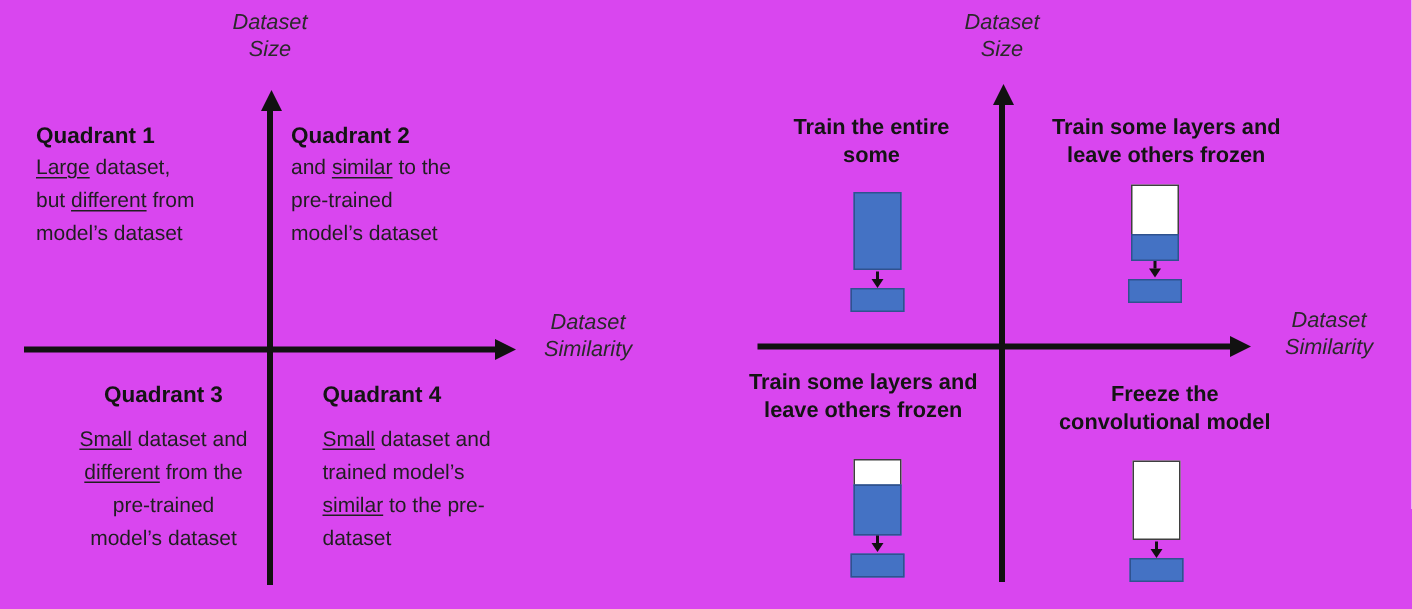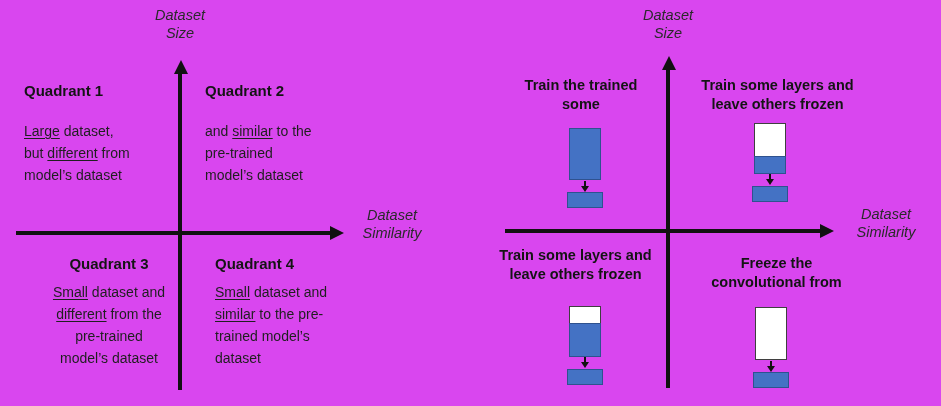--- a/index.html
+++ b/index.html
@@ -19,24 +19,24 @@
     border-left:14px solid var(--axis-black,#111);}
   
   .axis-label{position:absolute;font-style:italic;font-size:14.5px;line-height:18px;
     text-align:center;color:#2a2a2a;}
   
   .quad{position:absolute;width:162px;}
   .quad h3{margin:0;font-size:15px;line-height:18px;font-weight:bold;color:#141414;}
   .qbody{font-size:14px;line-height:22px;}
   .qbody .u{text-decoration:underline;text-underline-offset:2px;}
   .q1,.q2 .qbody{}
-  .q1 .qbody,.q2 .qbody{margin-top:20px;}
+  .q1 .qbody,.q2 .qbody{}
   .q3 .qbody,.q4 .qbody{margin-top:8px;}
   .q1{left:24px;top:82px;}
-  .q2{left:205px;top:82px;}
+  .q2{left:194px;top:82px;}
   .q3{left:28px;top:255px;text-align:center;}
   .q4{left:215px;top:255px;}
   
   .l-vaxis{left:178px;top:72px;height:318px;}
   .l-vaxis-arrow{left:174px;top:60px;}
   .l-haxis{left:16px;top:231px;width:314px;}
   .l-haxis-arrow{left:330px;top:226px;}
   .l-ylabel{left:120px;top:6px;width:120px;}
   .l-xlabel{left:348px;top:206px;width:88px;}
   
@@ -117,22 +117,22 @@
           <div><span class="u">different</span><span> from the</span></div>
           <div><span>pre-trained</span></div>
           <div><span>model’s dataset</span></div>
         </div>
     </div>
 
     <div class="quad q4">
       <h3>Quadrant 4</h3>
       <div class="qbody">
           <div><span class="u">Small</span><span> dataset and</span></div>
+          <div><span>trained model’s</span></div>
           <div><span class="u">similar</span><span> to the pre-</span></div>
-          <div><span>trained model’s</span></div>
           <div><span>dataset</span></div>
         </div>
     </div>
   </section>
 
   <section>
     <div class="axis-label r-ylabel">
         <div>Dataset</div>
         <div>Size</div>
       </div>
@@ -142,21 +142,21 @@
 
     <div class="axis hline r-haxis"></div>
     <div class="arrow-right r-haxis-arrow"></div>
 
     <div class="axis-label r-xlabel">
         <div>Dataset</div>
         <div>Similarity</div>
       </div>
 
     <div class="rtitle rt1">
-        <div>Train the trained</div>
+        <div>Train the entire</div>
         <div>some</div>
       </div>
     <div class="stack s1">
         <div class="base">
           <div class="seg trained" style="height: 52px;"></div>
         </div>
         <div class="connector">
           <div class="shaft"></div>
           <div class="head"></div>
         </div>
@@ -190,21 +190,21 @@
         </div>
         <div class="connector">
           <div class="shaft"></div>
           <div class="head"></div>
         </div>
         <div class="classifier seg trained"></div>
       </div>
 
     <div class="rtitle rt4">
         <div>Freeze the</div>
-        <div>convolutional from</div>
+        <div>convolutional model</div>
       </div>
     <div class="stack s4">
         <div class="base">
           <div class="seg frozen" style="height: 53px;"></div>
         </div>
         <div class="connector">
           <div class="shaft"></div>
           <div class="head"></div>
         </div>
         <div class="classifier seg trained"></div>

